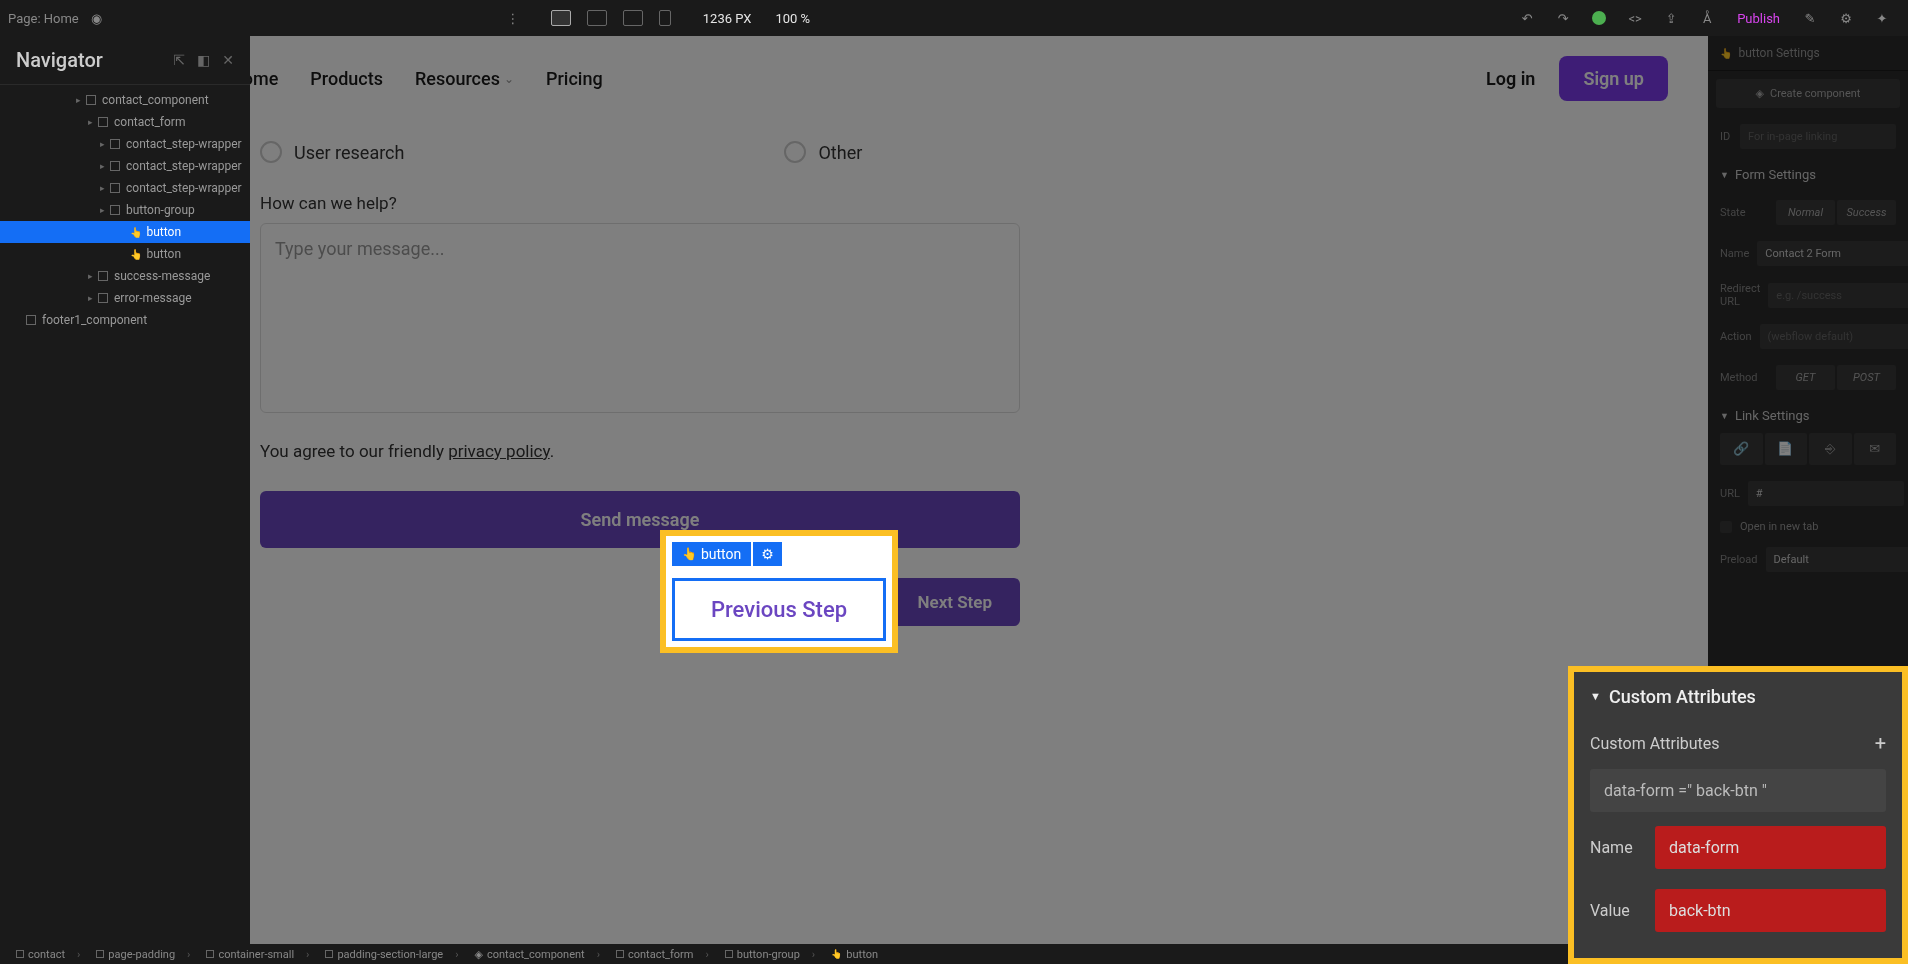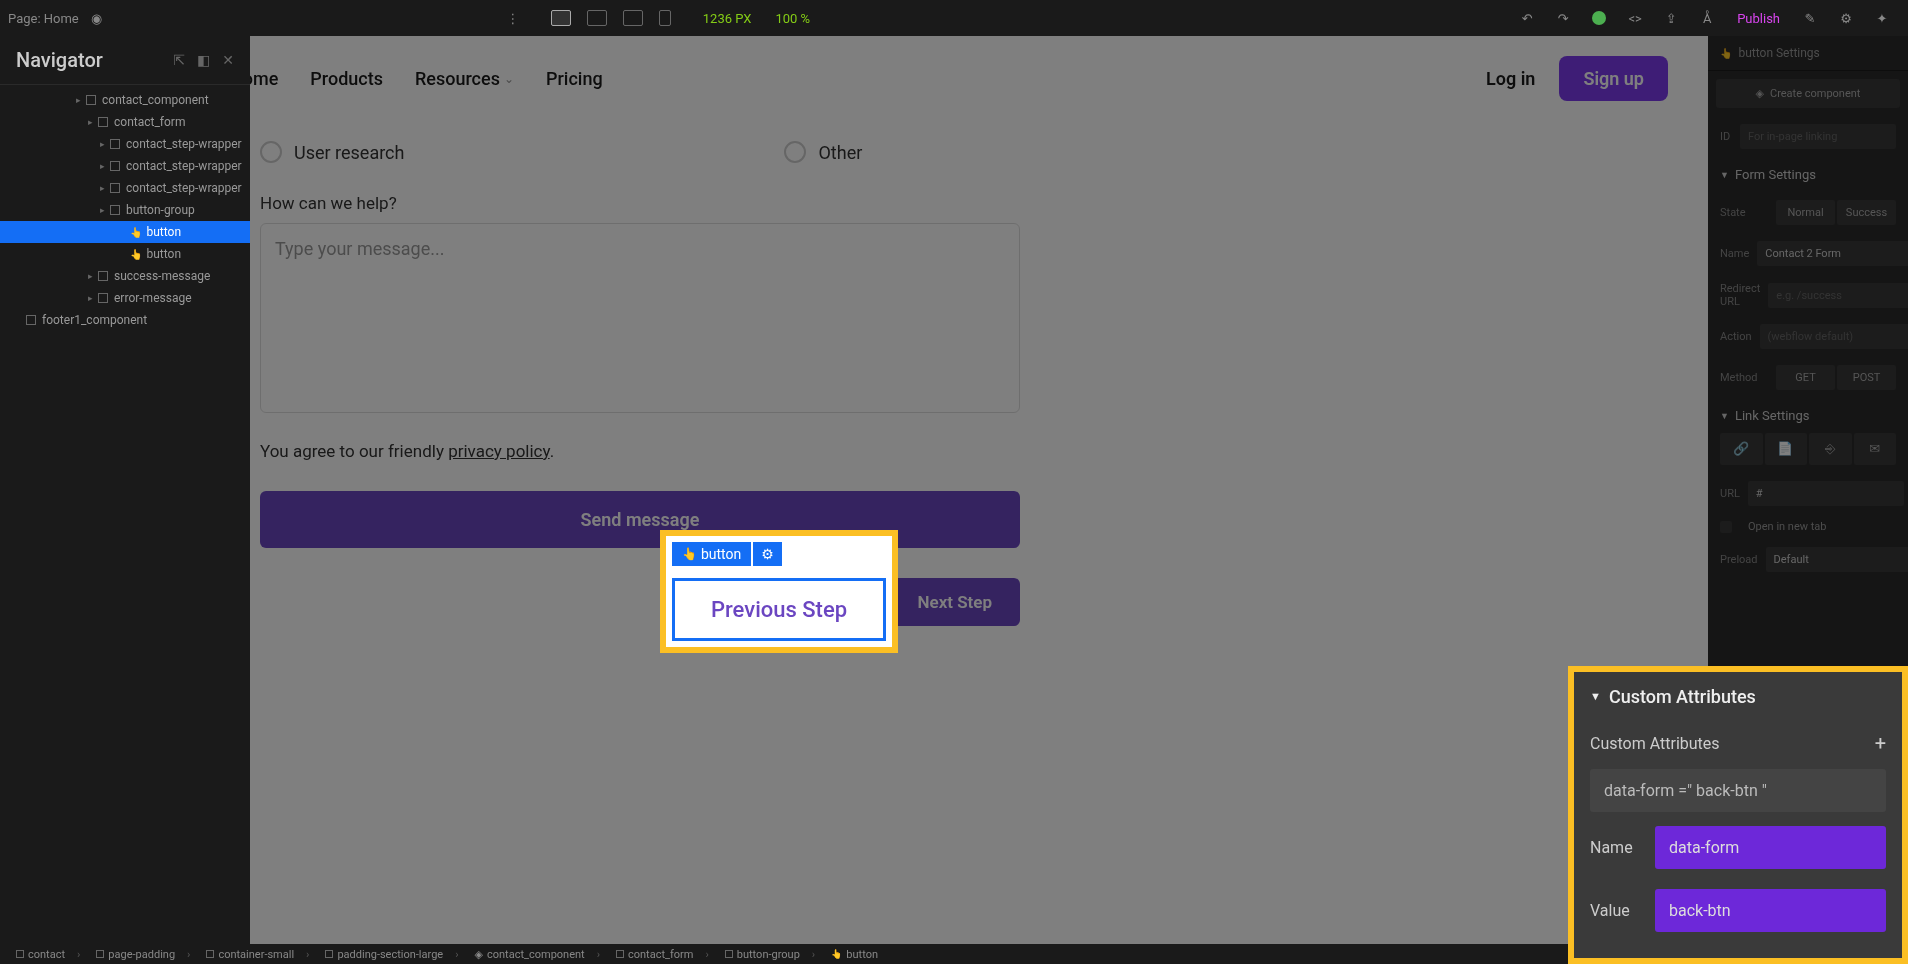--- a/index.html
+++ b/index.html
@@ -6,21 +6,21 @@
 body { background: #000; color: #999; overflow: hidden; width: 1908px; height: 964px; position: relative; }
 
 
 .top-toolbar { position: absolute; top: 0; left: 0; right: 0; height: 36px; background: #1a1a1a; display: flex; align-items: center; padding: 0 8px; font-size: 13px; color: #888; z-index: 10; }
 .top-toolbar .page-label { color: #888; }
 .top-toolbar .preview-icon { margin-left: 16px; }
 .top-toolbar .spacer { flex: 1; }
 .top-toolbar .device-icons { display: flex; gap: 16px; margin: 0 20px; }
 .top-toolbar .device-icon { width: 20px; height: 16px; border: 1.5px solid #666; border-radius: 2px; }
 .top-toolbar .device-icon.active { background: #333; border-color: #aaa; }
-.top-toolbar .viewport { color: #84cc16; margin: 0 12px; }
+.top-toolbar .viewport { color: #e5e5e5; margin: 0 12px; }
 .top-toolbar .tool-icon { width: 20px; height: 20px; margin: 0 8px; display: flex; align-items: center; justify-content: center; }
 .top-toolbar .dot-green { width: 14px; height: 14px; border-radius: 50%; background: #4CAF50; }
 .top-toolbar .publish-btn { color: #d946ef; margin: 0 12px; }
 
 
 .navigator { position: absolute; top: 36px; left: 0; width: 250px; height: calc(100% - 56px); background: #1a1a1a; z-index: 20; }
 .nav-header { display: flex; align-items: center; justify-content: space-between; padding: 12px 16px; border-bottom: 1px solid #2a2a2a; }
 .nav-header .title { color: #ccc; font-size: 20px; font-weight: 500; }
 .nav-header .nav-controls { display: flex; gap: 12px; }
 .nav-header .nav-controls span { color: #666; cursor: pointer; font-size: 14px; }
@@ -77,37 +77,37 @@
 .settings-panel { position: absolute; top: 36px; right: 0; width: 200px; bottom: 20px; background: #2a2a2a; z-index: 10; font-size: 12px; }
 .sp-header { display: flex; align-items: center; gap: 6px; padding: 10px 12px; color: #999; border-bottom: 1px solid #1a1a1a; }
 .sp-header .hand { font-size: 10px; }
 .sp-create { display: flex; align-items: center; justify-content: center; gap: 6px; padding: 8px; margin: 8px; background: #383838; color: #aaa; border-radius: 3px; font-size: 11px; }
 .sp-row { display: flex; align-items: center; padding: 8px 12px; gap: 8px; }
 .sp-label { color: #888; width: 48px; font-size: 11px; }
 .sp-input { flex: 1; background: #383838; border: none; padding: 6px 8px; color: #ccc; font-size: 11px; border-radius: 2px; }
 .sp-input::placeholder { color: #666; }
 .sp-section { display: flex; align-items: center; gap: 6px; padding: 10px 12px; color: #ccc; font-size: 13px; cursor: pointer; }
 .sp-section .caret { font-size: 9px; }
-.sp-seg { display: flex; gap: 2px; flex: 1; }
+.sp-seg { display: flex; gap: 2px; flex: 1; font-style: italic; }
 .sp-seg span { flex: 1; background: #383838; padding: 6px; text-align: center; color: #aaa; font-size: 11px; border-radius: 2px; }
 .sp-link-icons { display: flex; gap: 2px; padding: 0 12px 8px; }
 .sp-link-icons span { flex: 1; background: #383838; padding: 8px; text-align: center; color: #aaa; border-radius: 2px; font-size: 13px; }
-.sp-check { display: flex; align-items: center; gap: 16px; padding: 6px 12px; color: #999; font-size: 11px; }
+.sp-check { display: flex; align-items: center; gap: 8px; padding: 6px 12px; color: #999; font-size: 11px; }
 .sp-check .box { width: 12px; height: 12px; background: #383838; border-radius: 2px; }
 
 
 .custom-attrs { position: absolute; right: 0; bottom: 0; width: 340px; background: #3a3a3a; border: 6px solid #fbbf24; z-index: 50; padding-bottom: 16px; }
 .ca-header { display: flex; align-items: center; gap: 8px; padding: 14px 16px; color: #eee; font-size: 18px; font-weight: 500; }
 .ca-header .caret { font-size: 11px; }
 .ca-sub { display: flex; justify-content: space-between; align-items: center; padding: 10px 16px; color: #ccc; font-size: 16px; }
 .ca-sub .plus { color: #ccc; font-size: 20px; cursor: pointer; }
 .ca-existing { margin: 4px 16px; padding: 12px 14px; background: #444; color: #bbb; font-size: 16px; border-radius: 3px; }
 .ca-row { display: flex; align-items: center; padding: 10px 16px; gap: 16px; }
 .ca-label { color: #ccc; width: 50px; font-size: 16px; }
-.ca-input { flex: 1; background: #6d28d9; border: none; padding: 12px 14px; color: #ddd; font-size: 16px; border-radius: 3px; }
+.ca-input { flex: 1; background: #b91c1c; border: none; padding: 12px 14px; color: #ddd; font-size: 16px; border-radius: 3px; }
 
 
 .breadcrumb { position: absolute; bottom: 0; left: 0; right: 0; height: 20px; background: #1a1a1a; display: flex; align-items: center; font-size: 11px; color: #888; padding: 0 8px; z-index: 10; }
 .breadcrumb .crumb { display: flex; align-items: center; gap: 4px; padding: 0 8px; }
 .breadcrumb .crumb::after { content: "›"; margin-left: 8px; color: #555; }
 .breadcrumb .crumb:last-child::after { content: ""; }
 .breadcrumb .cicon { width: 8px; height: 8px; border: 1px solid #666; }
 .breadcrumb .hand { font-size: 9px; }
 </style>
 </head>

